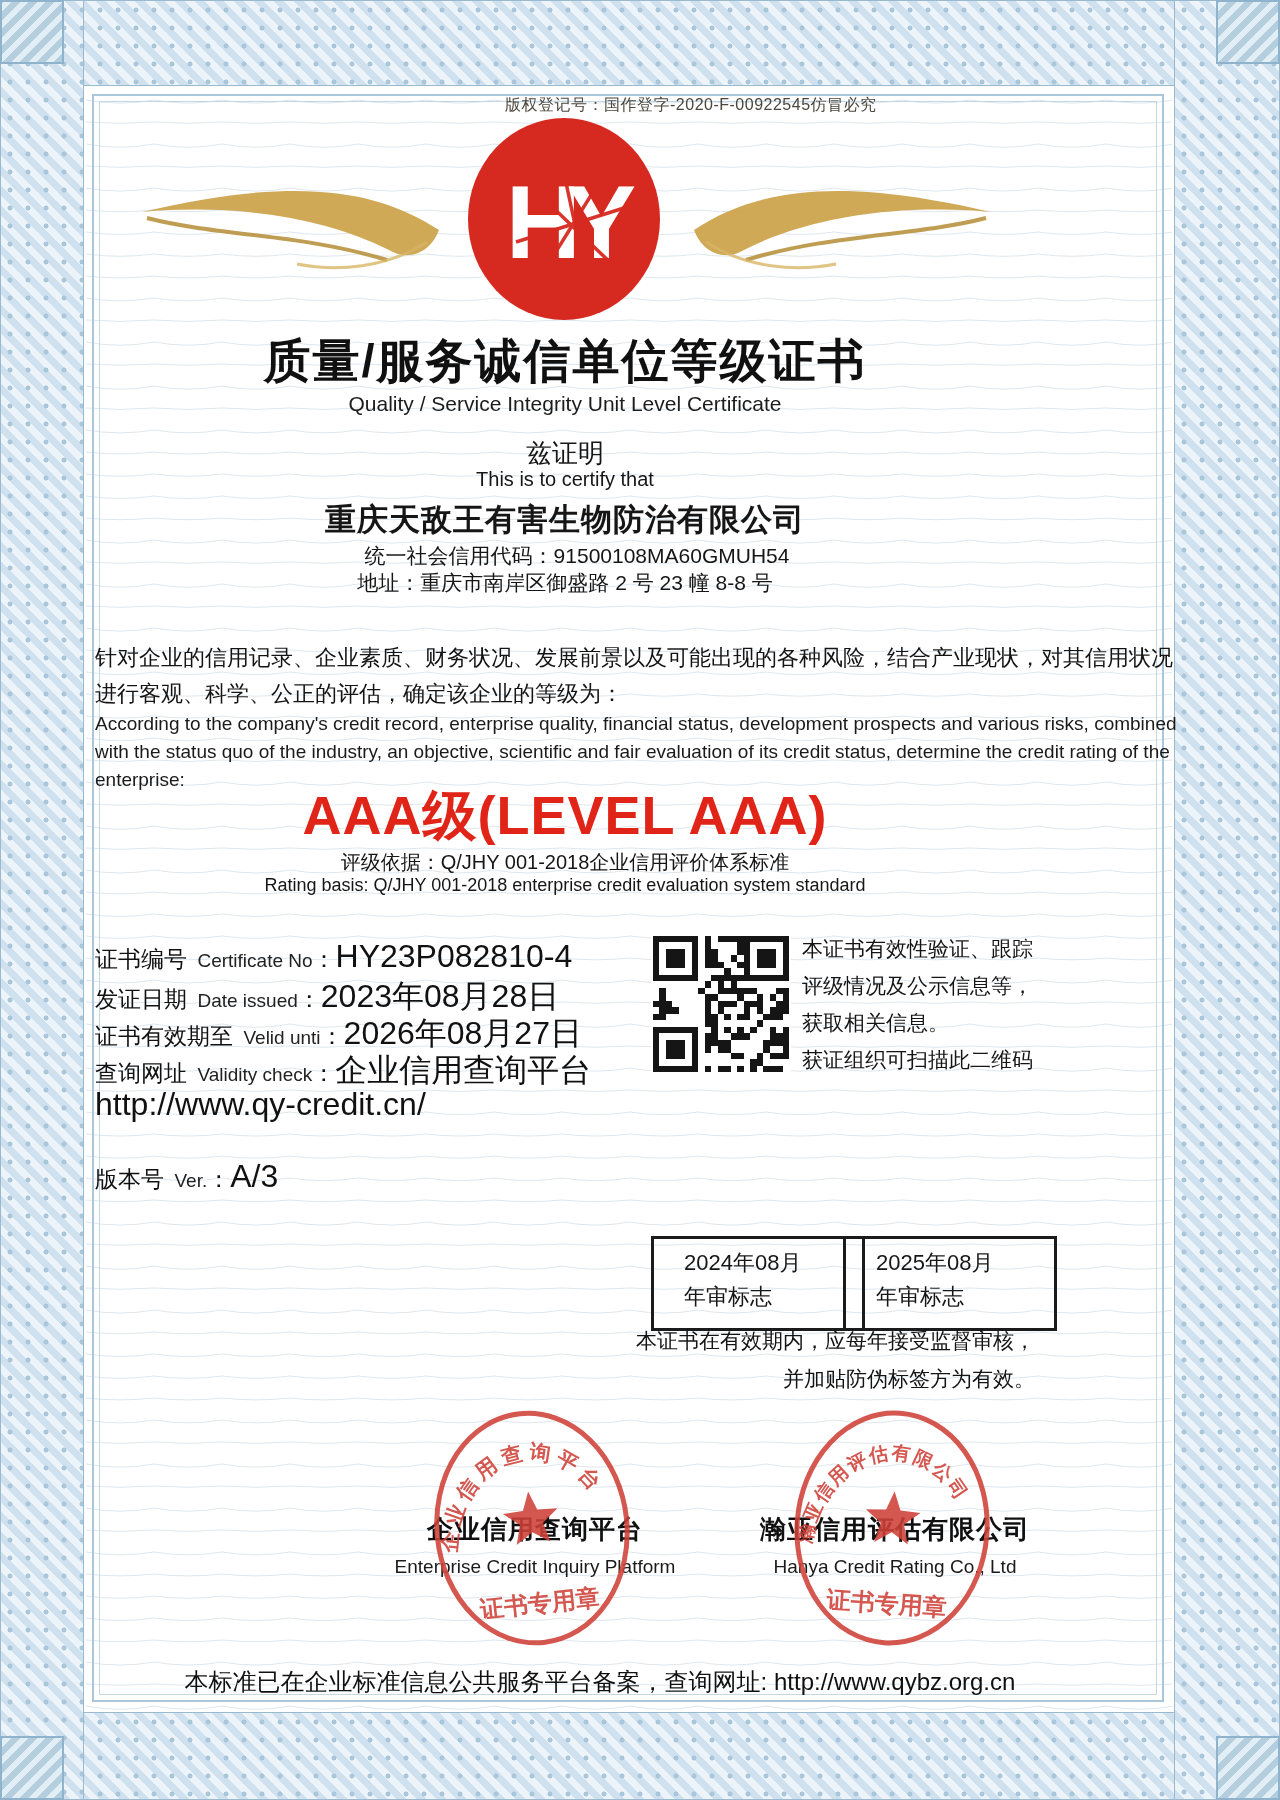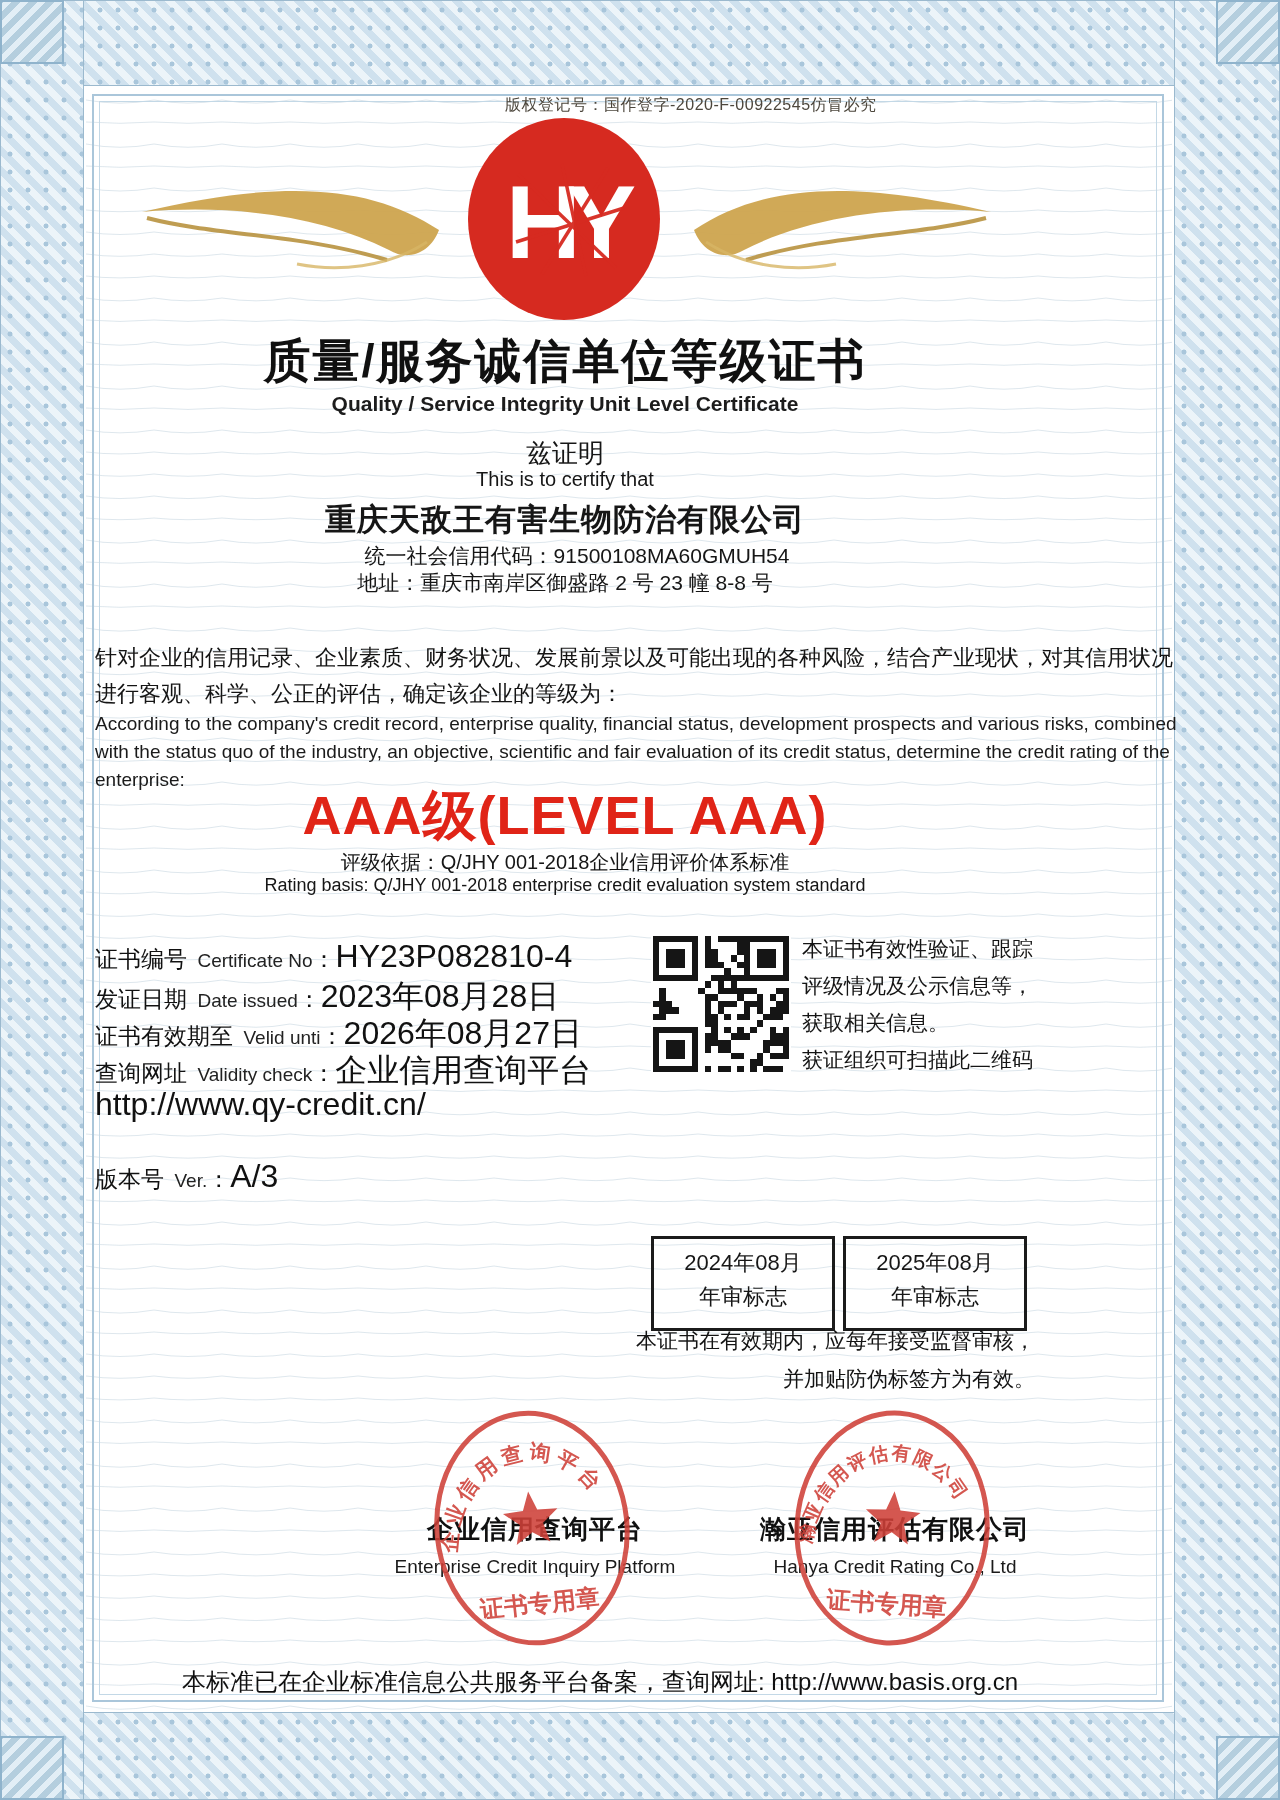--- a/index.html
+++ b/index.html
@@ -38,21 +38,21 @@
   #waves{position:absolute;left:86px;top:88px;width:1086px;height:1622px;z-index:1;}
   .z{z-index:5;}
   
   .copyright{left:505px;top:95px;font-size:16px;color:#4c463c;letter-spacing:.5px;}
   .logo-svg{left:466px;top:116px;width:196px;height:206px;}
   .flourish{width:315px;height:110px;}
   .fl-left{left:132px;top:172px;transform:scaleX(-1);}
   .fl-right{left:686px;top:172px;}
   .ctr{left:0;width:1130px;text-align:center;}
   .title{top:330px;font-size:47px;font-weight:bold;color:#101010;letter-spacing:2px;}
-  .title-en{top:392px;font-size:21px;color:#1c1c1c;font-weight:bold;}
+  .title-en{top:392px;font-size:21px;color:#1c1c1c;}
   .certify-zh{top:436px;font-size:26px;}
   .certify-en{top:468px;font-size:20px;}
   .company-name{top:499px;font-size:31px;font-weight:bold;letter-spacing:1px;}
   .credit-line{top:542px;font-size:21px;padding-left:12px;}
   .address-line{top:569px;font-size:21px;}
   
   .body-zh{left:95px;top:640px;width:1095px;font-size:22px;line-height:36px;color:#141414;}
   .body-en{left:95px;top:710px;width:1095px;font-size:19px;line-height:28px;color:#1a1a1a;}
   .level{top:780px;font-size:54px;font-weight:bold;color:#e02417;letter-spacing:1px;}
   .basis-zh{top:849px;font-size:20px;}
@@ -65,21 +65,21 @@
   .dt0{top:938px}.dt1{top:975px}.dt2{top:1012px}.dt3{top:1049px}
   .dt4{top:1086px}.dt5{top:1122px}.dt6{top:1158px}
   
   .qr-wrap{left:651px;top:934px;width:140px;height:140px;background:#fff;padding:2px;box-sizing:border-box;}
   #qr{display:grid;grid-template-columns:repeat(21,1fr);grid-template-rows:repeat(21,1fr);width:136px;height:136px;background:#fff;}
   .qm{background:transparent;}
   .qm.on{background:#151515;}
   .qr-note{left:802px;top:930px;width:250px;font-size:21px;line-height:37px;color:#141414;}
   .abox{
     position:absolute;top:1236px;width:178px;height:82px;border:3px solid #1b1b1b;
-    text-align:center;font-size:22px;line-height:34px;padding-top:7px;box-sizing:content-box;z-index:5;
+    font-size:22px;line-height:34px;padding-top:7px;box-sizing:content-box;z-index:5;padding-left:30px;
   }
   .abox1{left:651px;}.abox2{left:843px;}
   .supervision{left:553px;top:1322px;width:482px;text-align:right;font-size:21px;line-height:38px;color:#141414;}
   
   .issuer{position:absolute;width:350px;text-align:center;z-index:6;}
   .issuer-left{left:360px;top:1512px;}
   .issuer-right{left:720px;top:1512px;}
   .issuer .nz{font-size:26px;font-weight:bold;color:#101010;letter-spacing:1px;}
   .issuer .ne{font-size:19px;color:#1a1a1a;margin-top:9px;}
   .seal{position:absolute;width:205px;height:245px;z-index:7;opacity:.88;}
@@ -733,14 +733,14 @@
         <path id="arcR" d="M 22,152 A 80,98 0 1 1 183,152" fill="none"></path>
       </defs>
     <ellipse cx="102" cy="122" rx="95" ry="115" fill="none" stroke="#cf4038" stroke-width="5"></ellipse>
     <text font-size="19" fill="#cf4038" font-weight="bold" style="letter-spacing:2px;">
       <textPath href="#arcR" startOffset="3%">瀚亚信用评估有限公司</textPath>
     </text>
     <polygon transform="translate(102,114) scale(0.72)" fill="#cf4038" points="0,-40 10,-13.8 38,-12.4 16.2,5.3 23.5,32.4 0,17 -23.5,32.4 -16.2,5.3 -38,-12.4 -10,-13.8"></polygon>
     <text x="102" y="206" text-anchor="middle" font-size="24" font-weight="bold" fill="#cf4038">证书专用章</text>
   </svg>
 
-  <div class="abs z footer-line">本标准已在企业标准信息公共服务平台备案，查询网址: http://www.basis.org.cn</div>
+  <div class="abs z footer-line">本标准已在企业标准信息公共服务平台备案，查询网址: http://www.qybz.org.cn</div>
 </div>
 
 </body></html>

